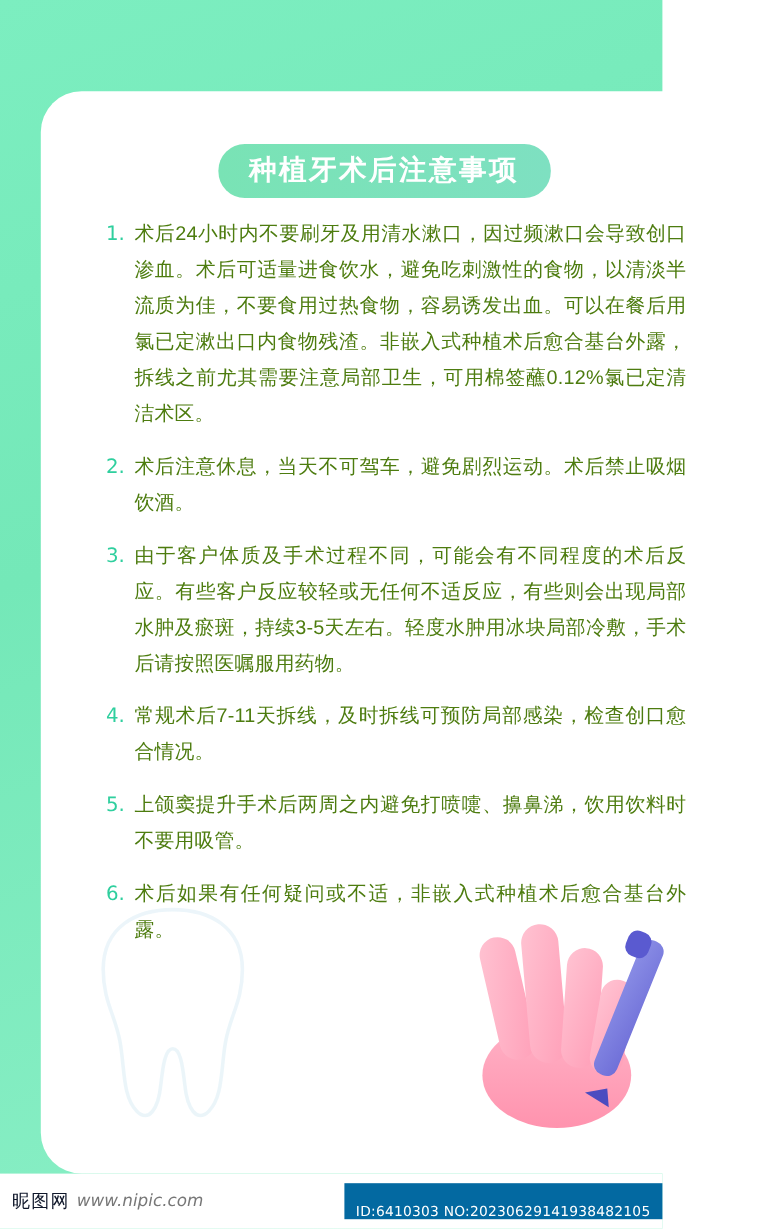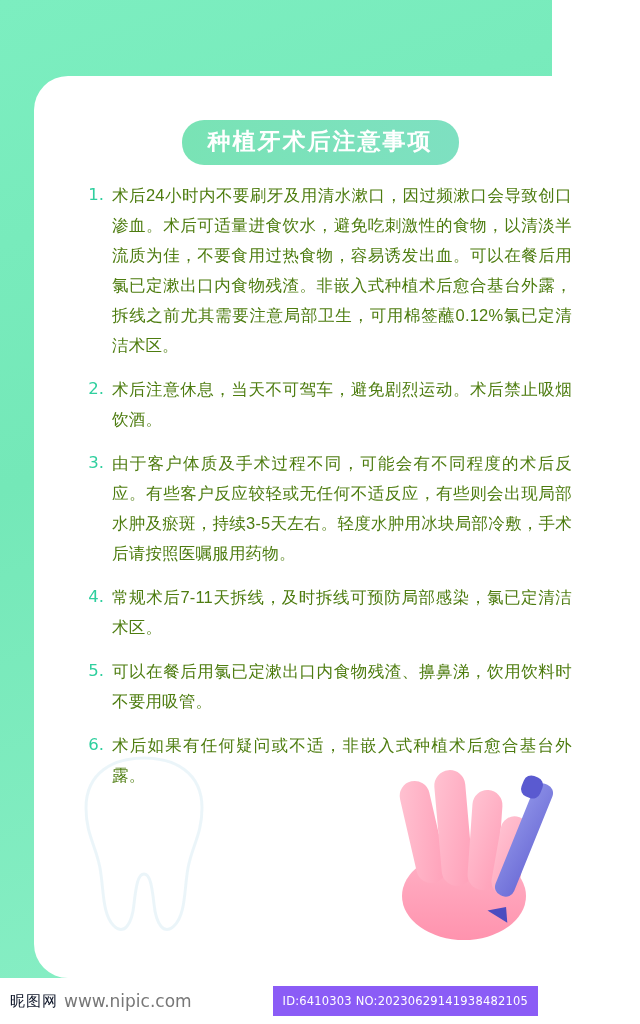--- a/index.html
+++ b/index.html
@@ -109,32 +109,33 @@
     align-items: center;
     margin-left: 10px;
     gap: 6px;
   }
   .brand-logo {
     font-size: 15px;
     color: #0f172a;
     letter-spacing: 1px;
   }
   .brand-url {
-    font-size: 17px;
+    font-size: 14px;
     color: #777;
     font-family: "DejaVu Sans", sans-serif;
+    font-style: italic;
   }
   .idbar {
     position: absolute;
-    right: 14px; top: 8px;
+    right: 0; top: 8px;
     height: 30px;
     min-width: 228px;
-    background: #8b5cf6;
-    display: flex;
-    align-items: center;
+    background: #0369a1;
+    display: flex;
+    align-items: flex-end;
     justify-content: center;
     padding: 0 10px;
   }
   .idbar span {
     font-size: 11.5px;
     color: #ffffff;
     font-family: "DejaVu Sans", sans-serif;
     letter-spacing: .2px;
   }
 </style>
@@ -167,26 +168,26 @@
         <div class="txt">术后注意休息，当天不可驾车，避免剧烈运动。术后禁止吸烟饮酒。</div>
       </div>
 
       <div class="item">
         <div class="num">3.</div>
         <div class="txt">由于客户体质及手术过程不同，可能会有不同程度的术后反应。有些客户反应较轻或无任何不适反应，有些则会出现局部水肿及瘀斑，持续3-5天左右。轻度水肿用冰块局部冷敷，手术后请按照医嘱服用药物。</div>
       </div>
 
       <div class="item">
         <div class="num">4.</div>
-        <div class="txt">常规术后7-11天拆线，及时拆线可预防局部感染，氯已定清洁术区。</div>
+        <div class="txt">常规术后7-11天拆线，及时拆线可预防局部感染，检查创口愈合情况。</div>
       </div>
 
       <div class="item">
         <div class="num">5.</div>
-        <div class="txt">可以在餐后用氯已定漱出口内食物残渣、擤鼻涕，饮用饮料时不要用吸管。</div>
+        <div class="txt">上颌窦提升手术后两周之内避免打喷嚏、擤鼻涕，饮用饮料时不要用吸管。</div>
       </div>
 
       <div class="item">
         <div class="num">6.</div>
         <div class="txt">术后如果有任何疑问或不适，非嵌入式种植术后愈合基台外露。</div>
       </div>
 
     </div>
 
     <div class="illus">

